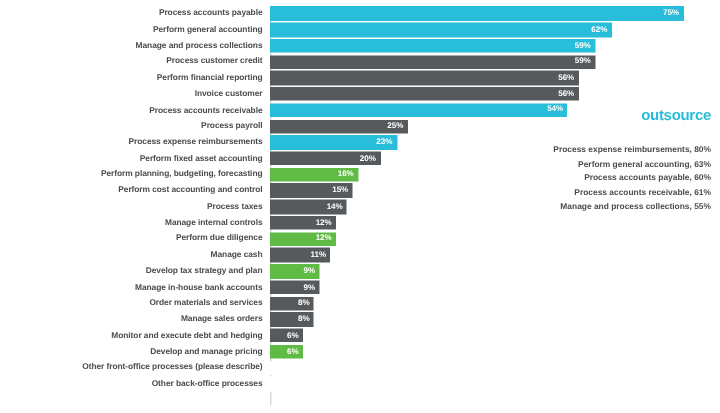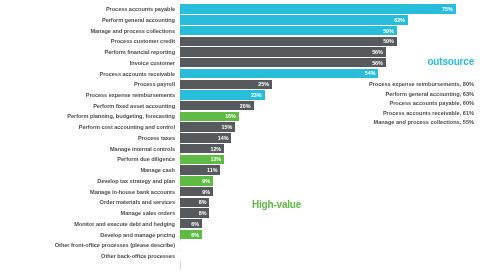--- a/index.html
+++ b/index.html
@@ -59,20 +59,21 @@
     position:absolute;
     left:180px;top:4px;
     width:1px;height:266px;
     background:#d9dadb;
   }
   
   .anno{
     position:absolute;
     text-align:right;
     white-space:nowrap;
+    margin-top:16px;
   }
   #anno-outsource-title{
     right:6px;top:56px;
     font-size:10px;
     font-weight:bold;
     color:#29bddc;
     letter-spacing:-0.2px;
   }
   #anno-outsource-list{
     right:6px;top:80px;
@@ -303,17 +304,16 @@
   <div class="anno" id="anno-outsource-title">outsource</div>
 
   <div class="anno" id="anno-outsource-list">
       <div>Process expense reimbursements, 80%</div>
       <div>Perform general accounting, 63%</div>
       <div>Process accounts payable, 60%</div>
       <div>Process accounts receivable, 61%</div>
       <div>Manage and process collections, 55%</div>
     </div>
 
-  <div class="anno" id="anno-highvalue-title">High-value</div>
 
   <div class="anno" id="anno-highvalue-list"></div>
 
 </div>
 
 </body></html>

